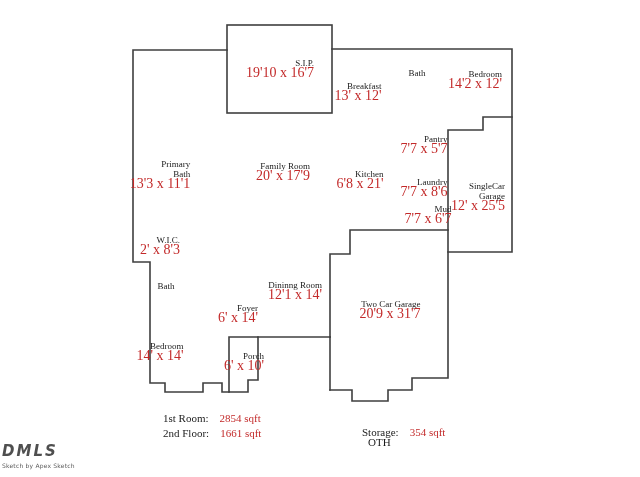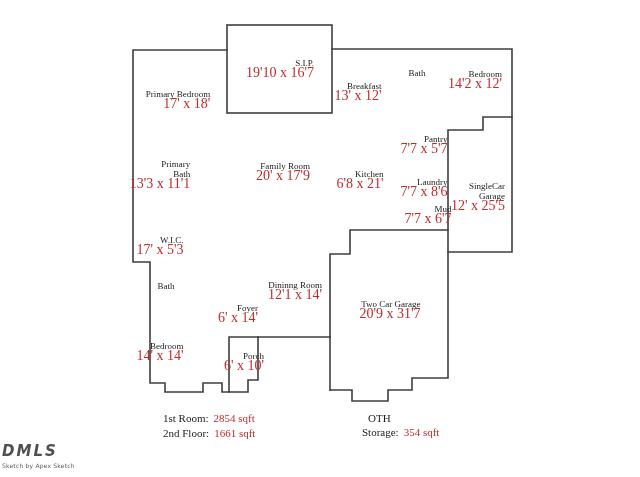--- a/index.html
+++ b/index.html
@@ -9,22 +9,22 @@
   }
   #canvas{position:absolute;left:0;top:0;width:640px;height:477px;}
   svg{position:absolute;left:0;top:0;}
   .room{
     position:absolute;transform:translateX(-50%);text-align:right;
     white-space:nowrap;pointer-events:none;
   }
   .rname{font-size:9px;line-height:10px;color:#1b1b1b;}
   .rdim{font-size:14px;line-height:10px;color:#c32a2a;}
   .sumline{position:absolute;font-size:11px;line-height:13px;color:#1b1b1b;white-space:nowrap;}
-  .sumline .val{color:#c32a2a;margin-left:5px;}
-  .oth{position:absolute;font-size:11px;color:#1b1b1b;white-space:nowrap;}
+  .sumline .val{color:#c32a2a;margin-left:11px;}
+  .oth{position:absolute;font-size:11px;color:#1b1b1b;white-space:nowrap;margin-top:24px;}
   .logo{
     position:absolute;left:2px;top:442px;font-family:"DejaVu Sans",sans-serif;
     font-size:15px;font-weight:700;letter-spacing:2px;color:#4f4f4f;font-style:italic;
   }
   .credit{
     position:absolute;left:2px;top:462px;font-family:"DejaVu Sans",sans-serif;
     font-size:6px;color:#5a5a5a;letter-spacing:0.2px;
   }
 </style>
 </head>
@@ -43,24 +43,20 @@
       <path d="M332,49 H512 V252 H448"></path>
       <rect x="227" y="25" width="105" height="88"></rect>
     </g>
   </svg>
 
   <div class="room" style="left:280px;top:58px">
     <div class="rname">S.I.P.</div>
     <div class="rdim">19'10 x 16'7</div>
   </div>
 
-  <div class="room" style="left:178px;top:89px">
-    <div class="rname">Primary Bedroom</div>
-    <div class="rdim">17' x 18'</div>
-  </div>
 
   <div class="room" style="left:358px;top:81px">
     <div class="rname">Breakfast</div>
     <div class="rdim">13' x 12'</div>
   </div>
 
   <div class="room" style="left:417px;top:68px">
     <div class="rname">Bath</div>
   </div>
 
@@ -101,21 +97,21 @@
   </div>
 
   <div class="room" style="left:478px;top:181px">
     <div class="rname">SingleCar</div>
     <div class="rname">Garage</div>
     <div class="rdim">12' x 25'5</div>
   </div>
 
   <div class="room" style="left:160px;top:235px">
     <div class="rname">W.I.C.</div>
-    <div class="rdim">17' x 5'3</div>
+    <div class="rdim">2' x 8'3</div>
   </div>
 
   <div class="room" style="left:166px;top:281px">
     <div class="rname">Bath</div>
   </div>
 
   <div class="room" style="left:295px;top:280px">
     <div class="rname">Dininng Room</div>
     <div class="rdim">12'1 x 14'</div>
   </div>

